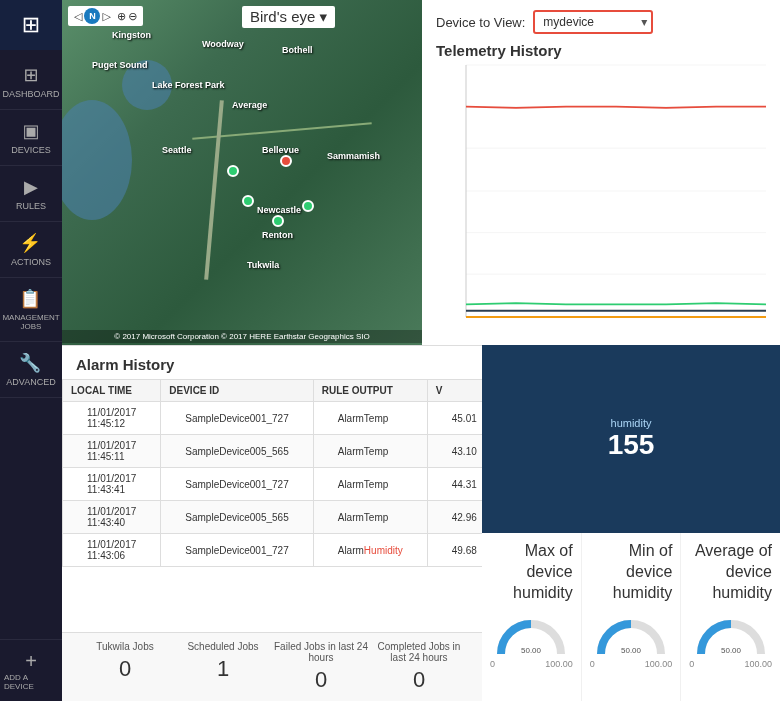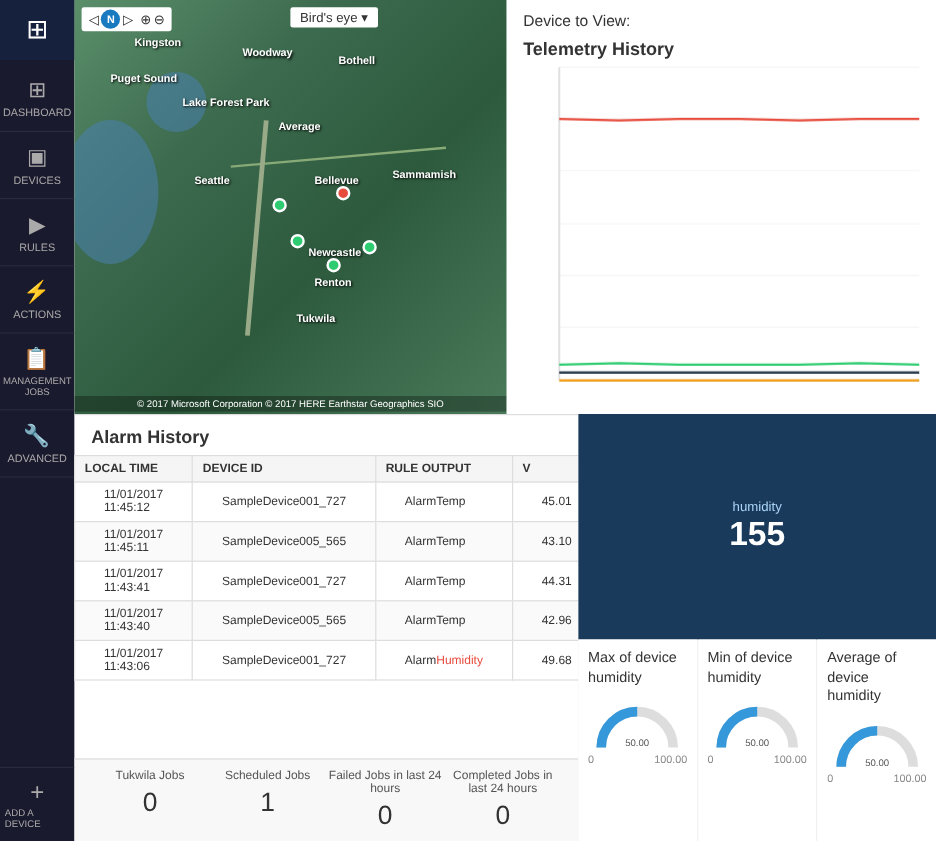--- a/index.html
+++ b/index.html
@@ -98,21 +98,21 @@
       z-index: 10;
     }
     .map-toolbar span { color: #333; }
     .map-birds-eye {
       position: absolute;
       top: 6px;
       left: 180px;
       background: white;
       border-radius: 2px;
       padding: 2px 8px;
-      font-size: 11px;
+      font-size: 15px;
       z-index: 10;
       color: #333;
     }
     
     .map-water { position: absolute; background: #4a7fa8; opacity: 0.6; border-radius: 50%; }
     .map-label { position: absolute; font-size: 9px; color: #fff; font-weight: bold; text-shadow: 1px 1px 2px #000; }
     .map-pin { position: absolute; width: 12px; height: 12px; border-radius: 50%; border: 2px solid white; }
     .map-pin-red { background: #e74c3c; }
     .map-pin-green { background: #2ecc71; }
     .map-copyright { position: absolute; bottom: 2px; left: 0; right: 0; font-size: 8px; color: #fff; text-align: center; background: rgba(0,0,0,0.3); padding: 2px; }
@@ -225,21 +225,21 @@
     .job-label { font-size: 10px; color: #555; margin-bottom: 4px; }
     .job-value { font-size: 22px; font-weight: 300; color: #333; }
     .gauge-card {
       flex: 1;
       background: white;
       display: flex;
       flex-direction: column;
       align-items: center;
       padding: 8px;
     }
-    .gauge-title { font-size: 12px; color: #333; text-align: left; margin-bottom: 6px; line-height: 1.3; }
+    .gauge-title { font-size: 16px; color: #333; text-align: right; margin-bottom: 6px; line-height: 1.3; }
     .gauge-svg { width: 80px; height: 50px; }
     .humidity-tile {
       flex: 1;
       background: #1a3a5c;
       display: flex;
       flex-direction: column;
       align-items: center;
       justify-content: center;
       padding: 10px;
     }
@@ -306,21 +306,21 @@
         <div class="map-water" style="width:80px;height:120px;left:-10px;top:100px;"></div>
         <div class="map-water" style="width:50px;height:50px;left:60px;top:60px;"></div>
 
         <div class="map-label" style="top:30px;left:50px;">Kingston</div>
         <div class="map-label" style="top:39px;left:140px;">Woodway</div>
         <div class="map-label" style="top:45px;left:220px;">Bothell</div>
         <div class="map-label" style="top:80px;left:90px;">Lake Forest Park</div>
         <div class="map-label" style="top:100px;left:170px;">Average</div>
         <div class="map-label" style="top:145px;left:100px;">Seattle</div>
         <div class="map-label" style="top:145px;left:200px;">Bellevue</div>
-        <div class="map-label" style="top:140px;left:265px;">Sammamish</div>
+        <div class="map-label" style="top:151px;left:265px;">Sammamish</div>
         <div class="map-label" style="top:205px;left:195px;">Newcastle</div>
         <div class="map-label" style="top:230px;left:200px;">Renton</div>
         <div class="map-label" style="top:260px;left:185px;">Tukwila</div>
         <div class="map-label" style="top:60px;left:30px;">Puget Sound</div>
 
         <div class="map-pin map-pin-red" style="left:218px;top:155px;"></div>
         <div class="map-pin map-pin-green" style="left:180px;top:195px;"></div>
         <div class="map-pin map-pin-green" style="left:210px;top:215px;"></div>
         <div class="map-pin map-pin-green" style="left:240px;top:200px;"></div>
         <div class="map-pin map-pin-green" style="left:165px;top:165px;"></div>
@@ -330,20 +330,25 @@
 
         <div class="map-copyright">
           <span>© 2017 Microsoft Corporation © 2017 HERE  Earthstar Geographics SIO</span>
         </div>
       </div>
     </div>
 
     <div class="telemetry-panel">
       <div class="device-to-view">
         <label>Device to View:</label>
+        <div class="select-wrapper">
+          <select class="device-select">
+            <option>mydevice</option>
+          </select>
+        </div>
       </div>
       <div class="telemetry-title">Telemetry History</div>
       <div style="flex:1; display:flex; padding-left:30px; padding-bottom:18px; position:relative;">
 
         <div style="flex:1; position:relative;">
           <svg class="chart-svg" viewBox="0 0 300 200" preserveAspectRatio="none">
 
             <line x1="0" y1="0" x2="300" y2="0" stroke="#eee" stroke-width="0.5"></line>
             <line x1="0" y1="33" x2="300" y2="33" stroke="#eee" stroke-width="0.5"></line>
             <line x1="0" y1="66" x2="300" y2="66" stroke="#eee" stroke-width="0.5"></line>

